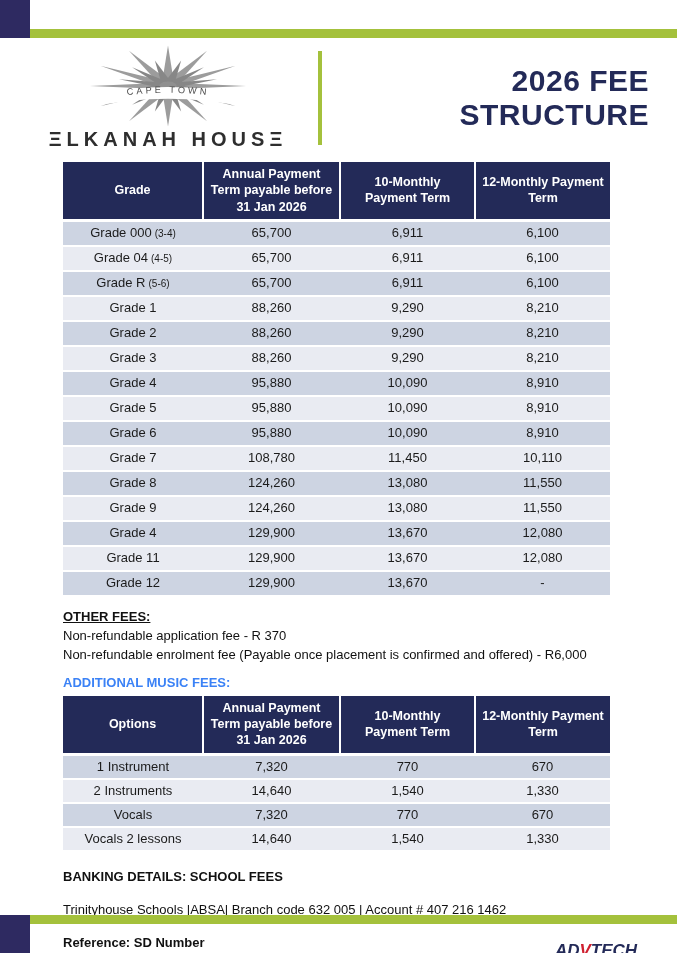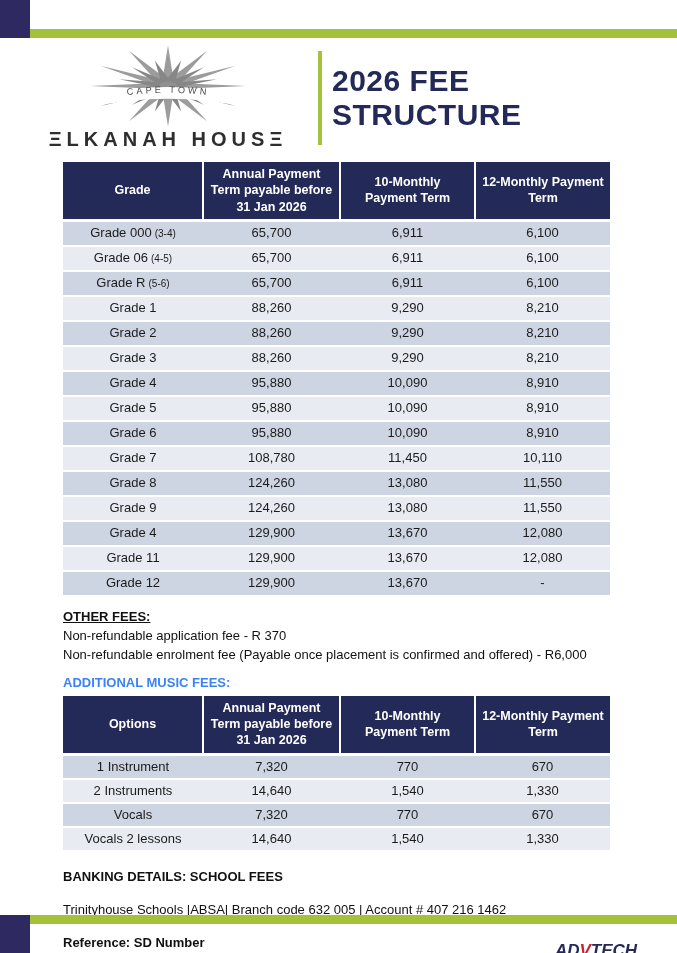--- a/index.html
+++ b/index.html
@@ -16,21 +16,21 @@
   .hbar { position:absolute; left:30px; right:0; height:9px; background:var(--green,#a4c13c); }
   .hbar.top { top:29px; }
   .hbar.bottom { bottom:29px; }
 
   
   .header { display:flex; align-items:center; margin:46px 28px 0 38px; height:104px; }
   .logo-block { width:260px; text-align:center; }
   .logo-svg { width:218px; height:82px; display:block; margin:0 auto; }
   .wordmark { font-size:20px; letter-spacing:5px; color:#2e2e2e; white-space:nowrap; margin-top:1px;font-weight:bold; }
   .v-rule { width:4px; height:94px; background:var(--green,#a4c13c); margin:0 10px 0 20px; flex:none; }
-  .title-wrap { flex:1; text-align:left; }
+  .title-wrap { flex:1; text-align:right; }
   .page-title { font-size:30px; font-weight:bold; color:var(--navy,#232a58); letter-spacing:0.5px; }
 
   
   table.fees { width:547px; margin-left:63px; border-collapse:collapse; text-align:center; }
   table.fees th {
     background:var(--navy,#232a58); color:#fff; font-weight:bold; font-size:12.5px;
     line-height:1.3; padding:4px 6px; vertical-align:middle; height:54px;
     border-left:2px solid #fff; border-bottom:3px solid #fff;
   }
   table.fees th:first-child { border-left:none; }
@@ -138,21 +138,21 @@
       </tr>
     </thead>
     <tbody>
       <tr>
         <td><span>Grade 000</span><span class="ages">(3-4)</span></td>
         <td>65,700</td>
         <td>6,911</td>
         <td>6,100</td>
       </tr>
       <tr>
-        <td><span>Grade 06</span><span class="ages">(4-5)</span></td>
+        <td><span>Grade 04</span><span class="ages">(4-5)</span></td>
         <td>65,700</td>
         <td>6,911</td>
         <td>6,100</td>
       </tr>
       <tr>
         <td><span>Grade R</span><span class="ages">(5-6)</span></td>
         <td>65,700</td>
         <td>6,911</td>
         <td>6,100</td>
       </tr>

